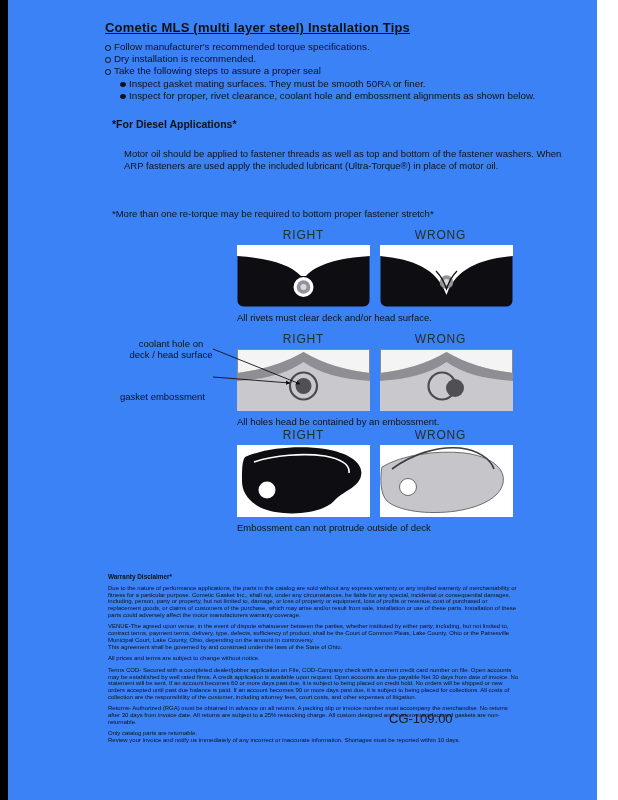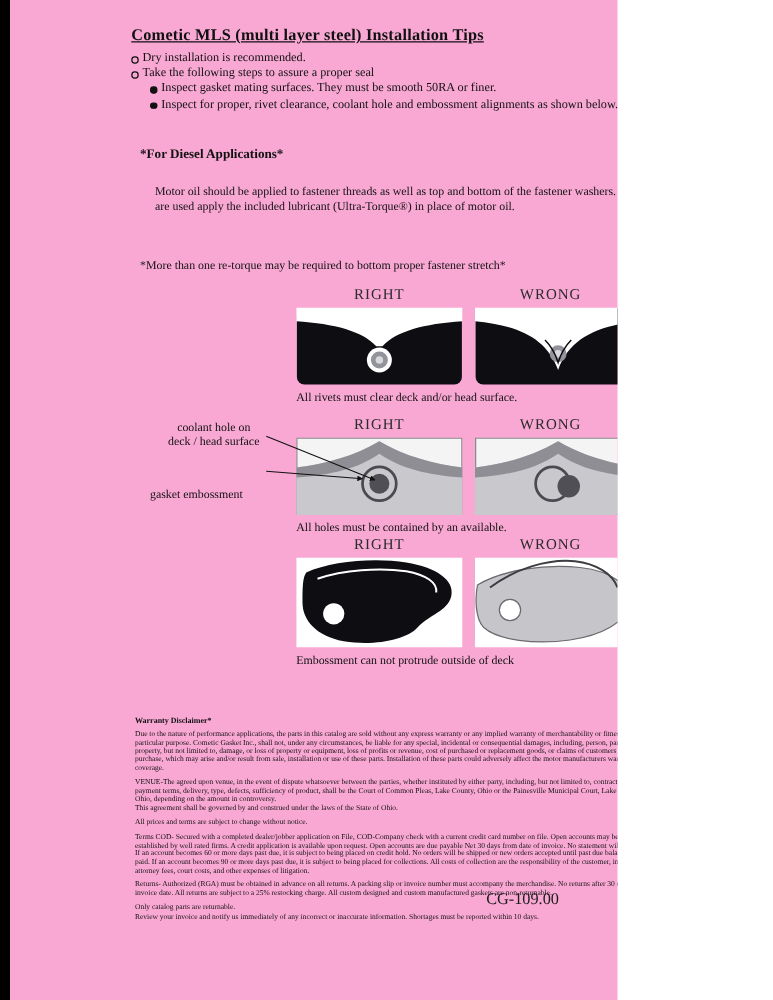--- a/index.html
+++ b/index.html
@@ -1,18 +1,18 @@
 <!DOCTYPE html>
 <html><head>
 <meta charset="utf-8">
 <title>Cometic MLS Installation Tips</title>
 <style>
   html,body{margin:0;padding:0;background:#ffffff;}
-  .page{position:relative;width:494px;height:800px;background:#f9a8d4;
-        font-family:Liberation Serif, serif;color:#111;overflow:hidden;}
+  .page{position:relative;width:597px;height:800px;background:#3b82f6;
+        font-family:Liberation Sans, sans-serif;color:#111;overflow:hidden;}
   .left-bar{position:absolute;left:0;top:0;width:8px;height:800px;background:#000;}
 
   .title{position:absolute;left:105px;top:20px;margin:0;font-size:13px;font-weight:bold;
          text-decoration:underline;letter-spacing:0.2px;}
 
   .tips{position:absolute;left:104px;top:41px;margin:0;padding:0;list-style:none;
         font-size:9.8px;line-height:12.2px;width:500px;}
   .tip{position:relative;padding-left:10px;}
   .tip .marker{position:absolute;left:1px;top:4px;width:3.6px;height:3.6px;
                border:1px solid #111;border-radius:50%;background:transparent;}
@@ -50,20 +50,24 @@
 </style>
 </head>
 <body>
 
 <div class="page">
   <div class="left-bar"></div>
 
   <h1 class="title">Cometic MLS (multi layer steel) Installation Tips</h1>
 
   <ul class="tips">
+    <li class="tip">
+      <span class="marker"></span>
+      <span>Follow manufacturer's recommended torque specifications.</span>
+    </li>
     <li class="tip">
       <span class="marker"></span>
       <span>Dry installation is recommended.</span>
     </li>
     <li class="tip">
       <span class="marker"></span>
       <span>Take the following steps to assure a proper seal</span>
     </li>
     <li class="tip sub">
       <span class="marker"></span>
@@ -117,21 +121,21 @@
         <circle cx="66.5" cy="37" r="8" fill="#4f4f55"></circle>
       </svg>
       <svg class="diag-panel" width="133" height="62" viewBox="0 0 133 62">
         <rect x="0.5" y="0.5" width="132" height="61" fill="#f4f4f4" stroke="#8a8a8a" stroke-width="1"></rect>
         <path d="M0,24 C24,21 46,15 66.5,3 C87,15 109,21 133,24 L133,62 L0,62 Z" fill="#c9c9cd"></path>
         <path d="M0,24 C24,21 46,15 66.5,3 C87,15 109,21 133,24 L133,32 C105,30 84,25 66.5,13 C49,25 28,30 0,32 Z" fill="#8e8e94"></path>
         <circle cx="62" cy="37" r="13.5" fill="none" stroke="#4a4a50" stroke-width="2.2"></circle>
         <circle cx="75" cy="39" r="9" fill="#4f4f55"></circle>
       </svg>
     </div>
-    <div class="diag-caption">All holes must be contained by an available.</div>
+    <div class="diag-caption">All holes head be contained by an embossment.</div>
   </section>
 
   <div class="anno anno1">
     <div>coolant hole on</div>
     <div>deck / head surface</div>
   </div>
   <div class="anno anno2">gasket embossment</div>
 
   <svg class="anno-lines" width="96" height="50" viewBox="0 0 96 50">
     <defs>

